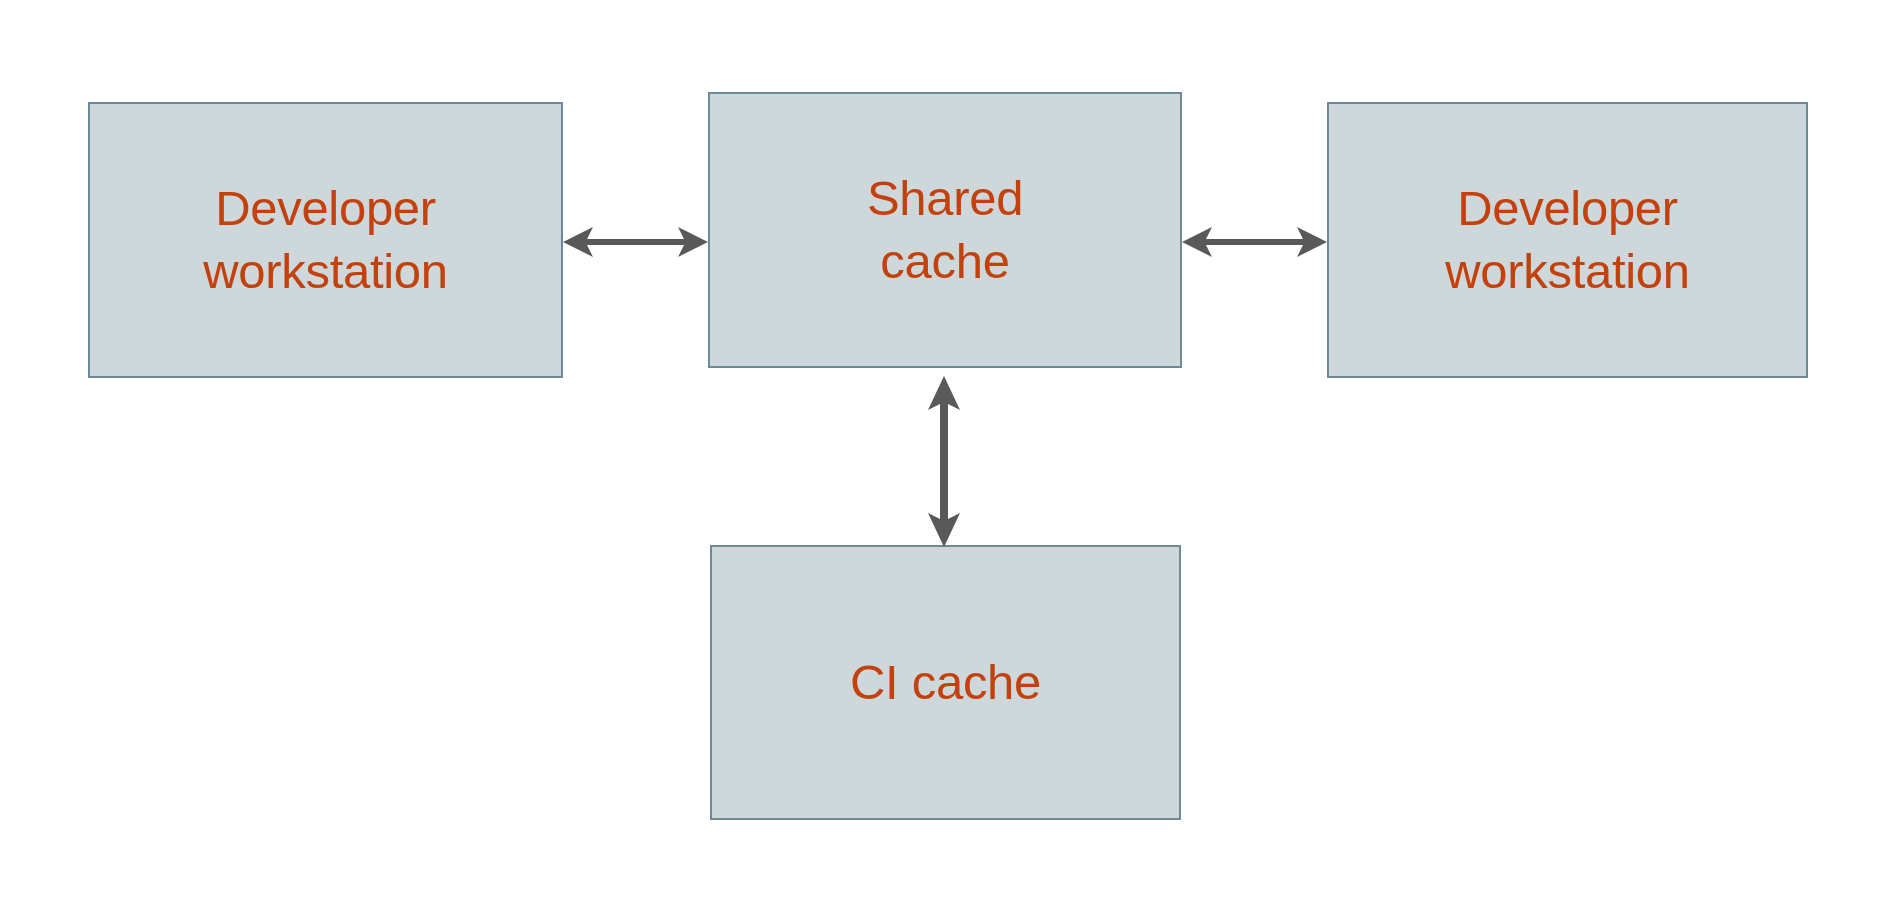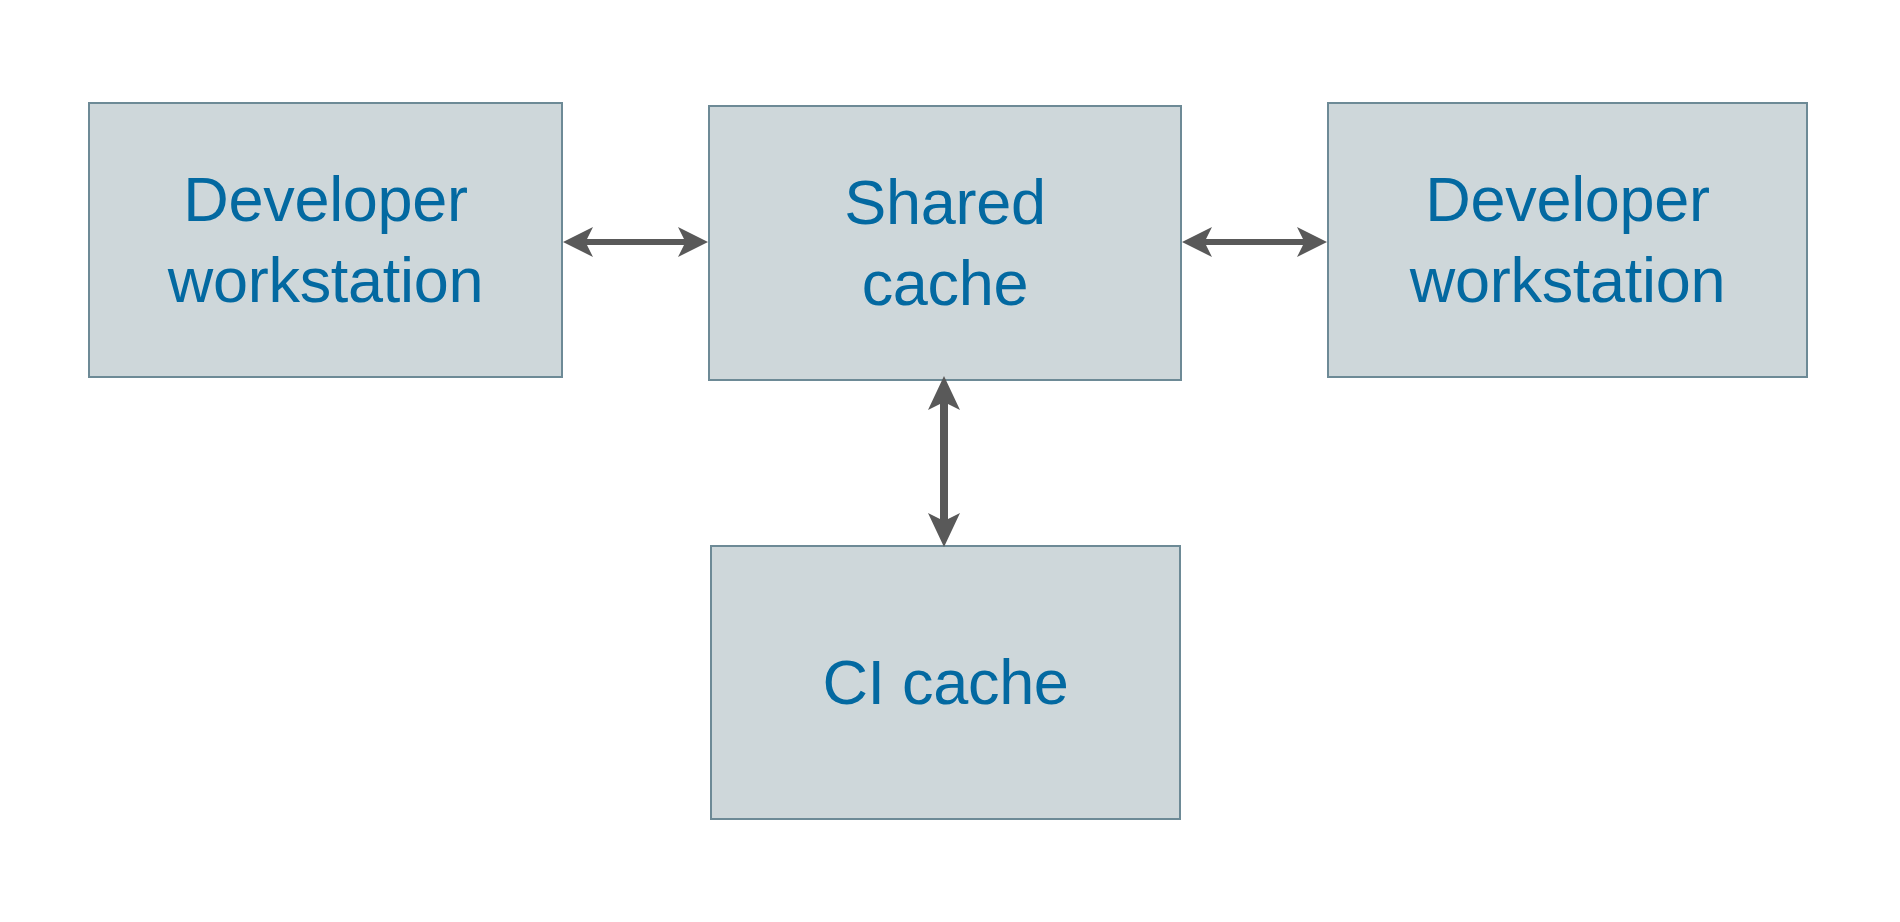--- a/index.html
+++ b/index.html
@@ -23,30 +23,30 @@
     box-sizing: border-box;
     background: #ced7da;
     border: 2px solid #6d8a96;
     display: flex;
     align-items: center;
     justify-content: center;
     text-align: center;
   }
   .node-label {
     font-family: "Liberation Sans", sans-serif;
-    font-size: 63px;
+    font-size: 49px;
     line-height: 1.28;
-    color: #0369a1;
+    color: #c2410c;
     letter-spacing: -0.3px;
     white-space: pre-line;
     font-weight: 400;
   }
   
   #node-dev-left   { left: 88px;   top: 102px; width: 475px; height: 276px; }
-  #node-shared     { left: 708px;  top: 105px; width: 474px; height: 276px; }
+  #node-shared     { left: 708px;  top: 92px; width: 474px; height: 276px; }
   #node-dev-right  { left: 1327px; top: 102px; width: 481px; height: 276px; }
   #node-ci         { left: 710px;  top: 545px; width: 471px; height: 275px; }
 
   .edge {
     position: absolute;
     pointer-events: none;
   }
   #edge-left-shared  { left: 553px;  top: 211px; width: 165px; height: 62px; }
   #edge-shared-right { left: 1172px; top: 211px; width: 165px; height: 62px; }
   #edge-shared-ci    { left: 913px;  top: 368px; width: 62px;  height: 187px; }

